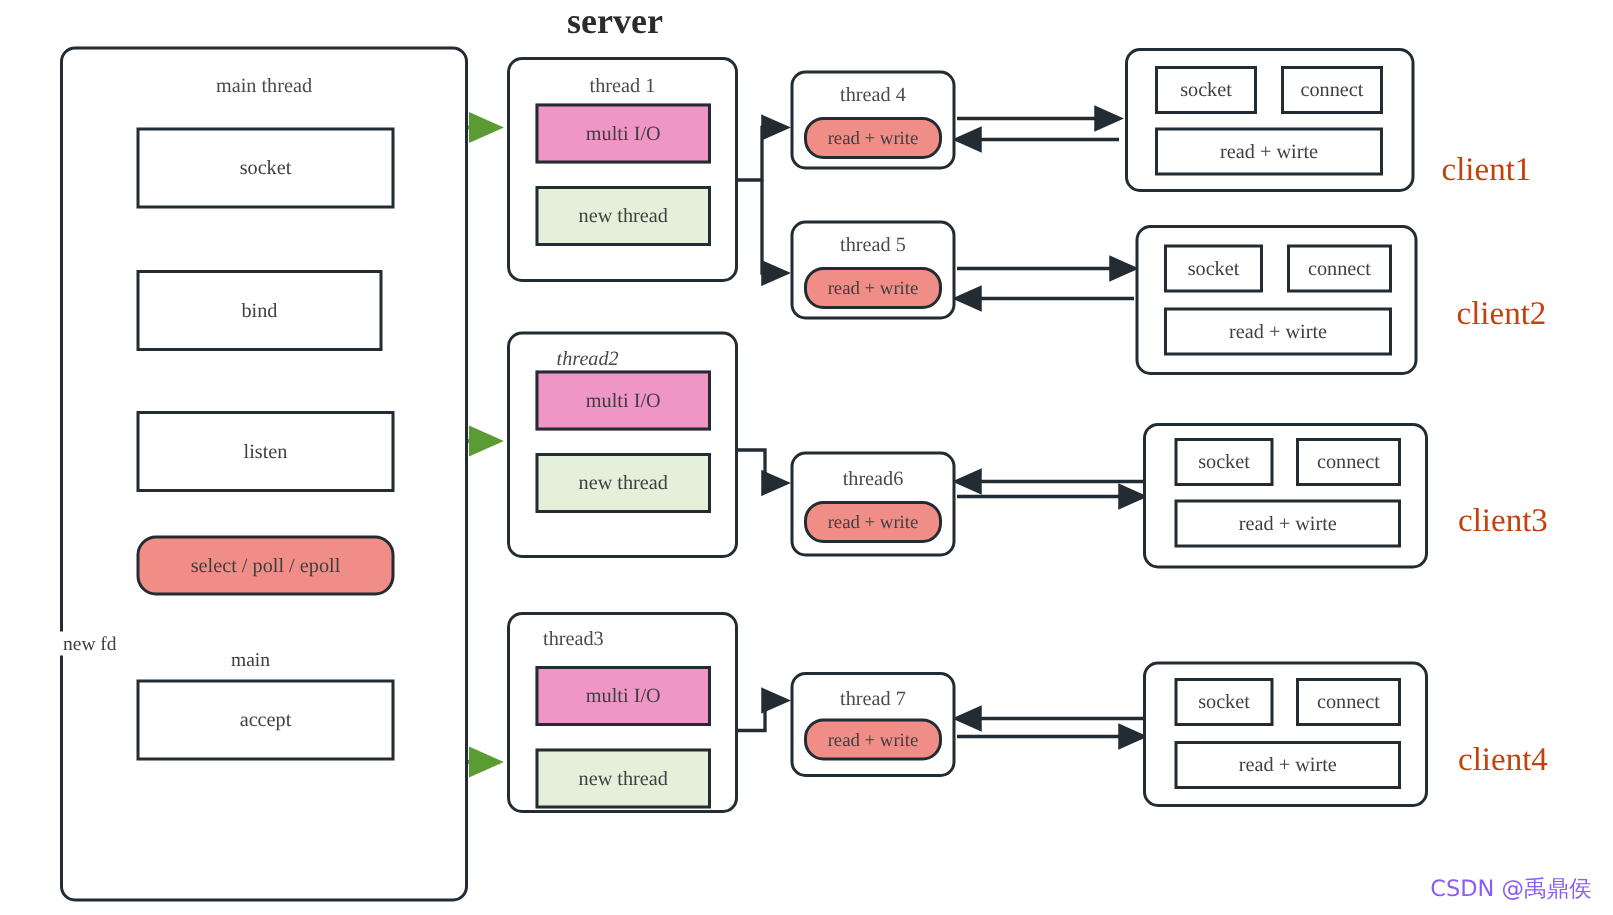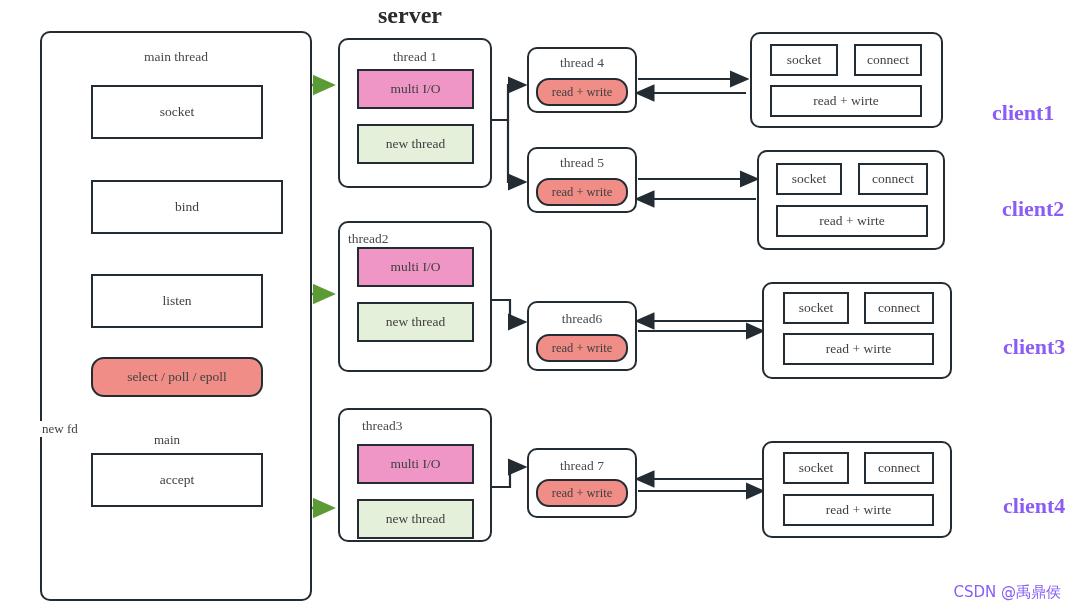--- a/index.html
+++ b/index.html
@@ -13,21 +13,21 @@
   .inner{position:absolute;box-sizing:border-box;border:2.5px solid #232b33;
          background:#ffffff;display:flex;align-items:center;justify-content:center;
          font-size:13.5px;color:#3f3f3f;text-align:center;line-height:1.2;}
   .grp-title{position:absolute;font-size:13.5px;color:#4a4a4a;text-align:center;
              width:100%;left:0;}
   .pink{background:#ef96c6;font-family:Liberation Serif, serif;}
   .green{background:#e4f0da;}
   .salmon{background:#f08d86;border-radius:13px;}
   .bigtitle{position:absolute;font-weight:bold;font-size:24px;color:#2b2b2b;
             font-family:"Liberation Serif","DejaVu Serif",serif;margin-left:34px;}
-  .clientlbl{position:absolute;font-weight:bold;font-size:22px;color:#8b5cf6;margin-left:31px;}
+  .clientlbl{position:absolute;font-weight:normal;font-size:22px;color:#c2410c;}
   .edgelbl{position:absolute;font-size:13px;color:#3f3f3f;background:#fff;
            padding:0 2px;white-space:nowrap;}
   .watermark{position:absolute;right:14px;bottom:8px;font-size:15px;color:#8b5cf6;
              font-family:"DejaVu Sans","Liberation Sans",sans-serif;}
 </style>
 </head>
 <body>
 
 <div id="canvas">
 
@@ -78,36 +78,36 @@
       <path d="M762,479 L638,479" marker-end="url(#ah)"></path>
     </g>
   </svg>
 
   <div class="bigtitle" style="left:344px;top:2px;">server</div>
 
   <div class="box" style="left:40px;top:31px;width:272px;height:570px;">
     <div class="grp-title" style="top:16px;">main  thread</div>
   </div>
   <div class="inner" style="left:91px;top:85px;width:172px;height:54px;">socket</div>
-  <div class="inner" style="left:91px;top:180px;width:192px;height:54px;">bind</div>
+  <div class="inner" style="left:91px;top:180px;width:164px;height:54px;">bind</div>
   <div class="inner" style="left:91px;top:274px;width:172px;height:54px;">listen</div>
   <div class="inner salmon" style="left:91px;top:357px;width:172px;height:40px;">select / poll / epoll</div>
   <div class="inner" style="left:91px;top:453px;width:172px;height:54px;">accept</div>
 
   <div class="edgelbl" style="left:40px;top:421px;">new fd</div>
   <div class="edgelbl" style="left:152px;top:432px;">main</div>
 
   <div class="box" style="left:338px;top:38px;width:154px;height:150px;">
     <div class="grp-title" style="top:9px;">thread 1</div>
   </div>
   <div class="inner pink" style="left:357px;top:69px;width:117px;height:40px;">multi I/O</div>
   <div class="inner green" style="left:357px;top:124px;width:117px;height:40px;">new thread</div>
 
   <div class="box" style="left:338px;top:221px;width:154px;height:151px;">
-    <div class="grp-title" style="top:8px;text-align:left;padding-left:8px;box-sizing:border-box;">thread2</div>
+    <div class="grp-title" style="top:8px;text-align:left;padding-left:31px;box-sizing:border-box;font-style:italic;">thread2</div>
   </div>
   <div class="inner pink" style="left:357px;top:247px;width:117px;height:40px;">multi I/O</div>
   <div class="inner green" style="left:357px;top:302px;width:117px;height:40px;">new thread</div>
 
   <div class="box" style="left:338px;top:408px;width:154px;height:134px;">
     <div class="grp-title" style="top:8px;text-align:left;padding-left:22px;box-sizing:border-box;">thread3</div>
   </div>
   <div class="inner pink" style="left:357px;top:444px;width:117px;height:40px;">multi I/O</div>
   <div class="inner green" style="left:357px;top:499px;width:117px;height:40px;">new thread</div>
 

